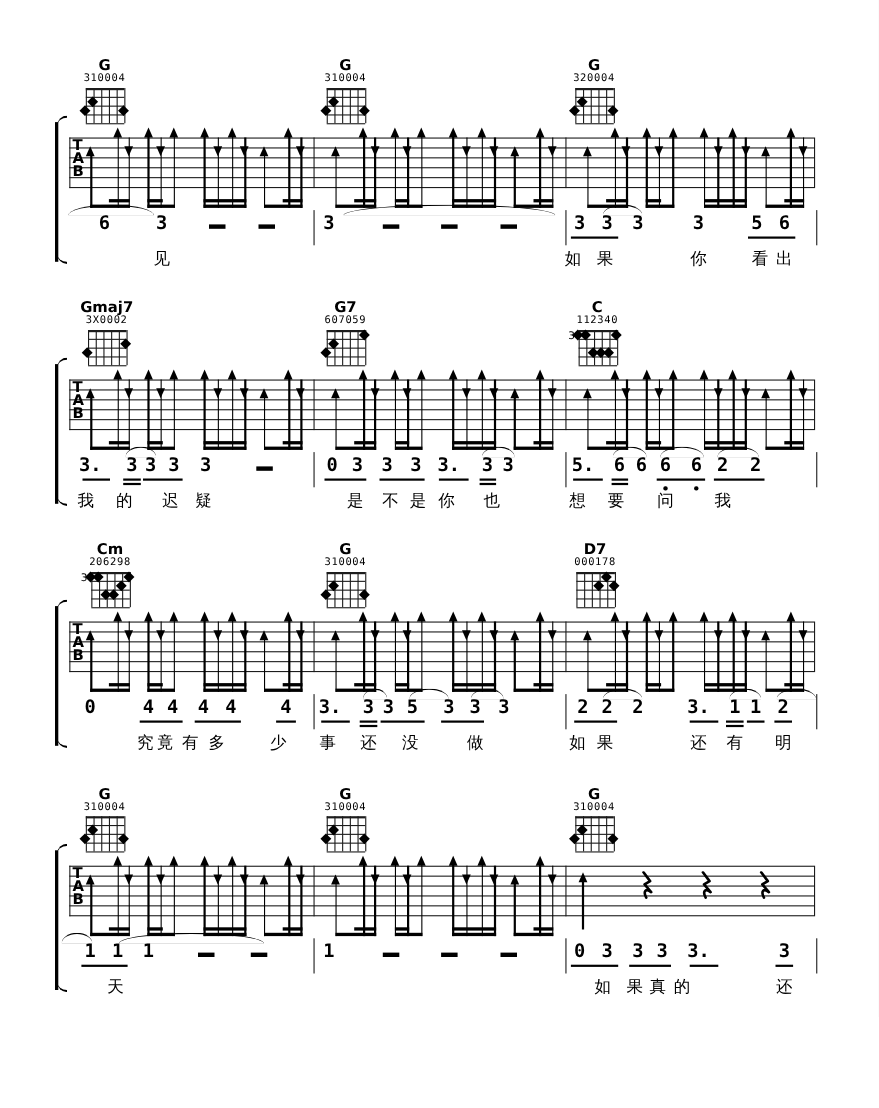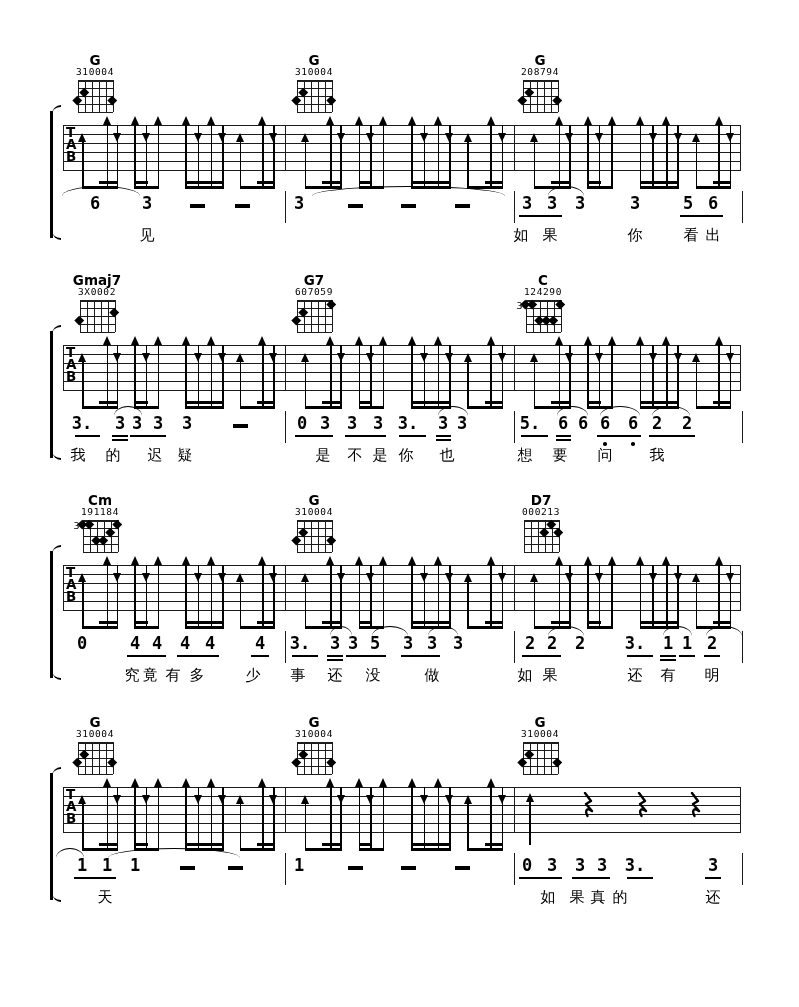--- a/index.html
+++ b/index.html
@@ -82,21 +82,21 @@
     <div class="gline" style="left: 331.5px; top: 80px; width: 1px; height: 32px;"></div>
     <div class="gline" style="left: 296.5px; top: 80px; width: 35px; height: 1.6px;"></div>
     <div class="gline" style="left: 296.5px; top: 88px; width: 35px; height: 1px;"></div>
     <div class="gline" style="left: 296.5px; top: 96px; width: 35px; height: 1px;"></div>
     <div class="gline" style="left: 296.5px; top: 104px; width: 35px; height: 1px;"></div>
     <div class="gline" style="left: 296.5px; top: 112px; width: 35px; height: 1px;"></div>
     <div class="cdot" style="left: 300.25px; top: 88.75px;"></div>
     <div class="cdot" style="left: 293.25px; top: 96.75px;"></div>
     <div class="cdot" style="left: 328.25px; top: 96.75px;"></div>
     <div class="cname" style="left: 540px; top: 54px;">G</div>
-    <div class="cfing" style="left: 540px; top: 67px;">208794</div>
+    <div class="cfing" style="left: 540px; top: 67px;">320004</div>
     <div class="gline" style="left: 522.5px; top: 80px; width: 1px; height: 32px;"></div>
     <div class="gline" style="left: 529.5px; top: 80px; width: 1px; height: 32px;"></div>
     <div class="gline" style="left: 536.5px; top: 80px; width: 1px; height: 32px;"></div>
     <div class="gline" style="left: 543.5px; top: 80px; width: 1px; height: 32px;"></div>
     <div class="gline" style="left: 550.5px; top: 80px; width: 1px; height: 32px;"></div>
     <div class="gline" style="left: 557.5px; top: 80px; width: 1px; height: 32px;"></div>
     <div class="gline" style="left: 522.5px; top: 80px; width: 35px; height: 1.6px;"></div>
     <div class="gline" style="left: 522.5px; top: 88px; width: 35px; height: 1px;"></div>
     <div class="gline" style="left: 522.5px; top: 96px; width: 35px; height: 1px;"></div>
     <div class="gline" style="left: 522.5px; top: 104px; width: 35px; height: 1px;"></div>
@@ -275,21 +275,21 @@
     <div class="gline" style="left: 331.5px; top: 300px; width: 1px; height: 32px;"></div>
     <div class="gline" style="left: 296.5px; top: 300px; width: 35px; height: 1.6px;"></div>
     <div class="gline" style="left: 296.5px; top: 308px; width: 35px; height: 1px;"></div>
     <div class="gline" style="left: 296.5px; top: 316px; width: 35px; height: 1px;"></div>
     <div class="gline" style="left: 296.5px; top: 324px; width: 35px; height: 1px;"></div>
     <div class="gline" style="left: 296.5px; top: 332px; width: 35px; height: 1px;"></div>
     <div class="cdot" style="left: 328.25px; top: 300.75px;"></div>
     <div class="cdot" style="left: 300.25px; top: 308.75px;"></div>
     <div class="cdot" style="left: 293.25px; top: 316.75px;"></div>
     <div class="cname" style="left: 543px; top: 274px;">C</div>
-    <div class="cfing" style="left: 543px; top: 287px;">124290</div>
+    <div class="cfing" style="left: 543px; top: 287px;">112340</div>
     <div class="cpos" style="left: 516.5px; top: 301px;">3</div>
     <div class="gline" style="left: 525.5px; top: 300px; width: 1px; height: 32px;"></div>
     <div class="gline" style="left: 532.5px; top: 300px; width: 1px; height: 32px;"></div>
     <div class="gline" style="left: 539.5px; top: 300px; width: 1px; height: 32px;"></div>
     <div class="gline" style="left: 546.5px; top: 300px; width: 1px; height: 32px;"></div>
     <div class="gline" style="left: 553.5px; top: 300px; width: 1px; height: 32px;"></div>
     <div class="gline" style="left: 560.5px; top: 300px; width: 1px; height: 32px;"></div>
     <div class="gline" style="left: 525.5px; top: 300px; width: 35px; height: 1.6px;"></div>
     <div class="gline" style="left: 525.5px; top: 308px; width: 35px; height: 1px;"></div>
     <div class="gline" style="left: 525.5px; top: 316px; width: 35px; height: 1px;"></div>
@@ -470,21 +470,21 @@
     <div class="vline" style="left: 285px; top: 565px; height: 46px;"></div>
     <div class="vline" style="left: 514px; top: 565px; height: 46px;"></div>
     <div class="vline" style="left: 740px; top: 565px; height: 46px;"></div>
     <div class="tabL" style="left: 66px; top: 566px;">T</div>
     <div class="tabL" style="left: 66px; top: 578px;">A</div>
     <div class="tabL" style="left: 66px; top: 590px;">B</div>
     <div class="vline" style="left: 285px; top: 631px; height: 32px;"></div>
     <div class="vline" style="left: 514px; top: 631px; height: 32px;"></div>
     <div class="vline" style="left: 742px; top: 631px; height: 32px;"></div>
     <div class="cname" style="left: 100px; top: 494px;">Cm</div>
-    <div class="cfing" style="left: 100px; top: 507px;">191184</div>
+    <div class="cfing" style="left: 100px; top: 507px;">206298</div>
     <div class="cpos" style="left: 73.5px; top: 521px;">3</div>
     <div class="gline" style="left: 82.5px; top: 520px; width: 1px; height: 32px;"></div>
     <div class="gline" style="left: 89.5px; top: 520px; width: 1px; height: 32px;"></div>
     <div class="gline" style="left: 96.5px; top: 520px; width: 1px; height: 32px;"></div>
     <div class="gline" style="left: 103.5px; top: 520px; width: 1px; height: 32px;"></div>
     <div class="gline" style="left: 110.5px; top: 520px; width: 1px; height: 32px;"></div>
     <div class="gline" style="left: 117.5px; top: 520px; width: 1px; height: 32px;"></div>
     <div class="gline" style="left: 82.5px; top: 520px; width: 35px; height: 1.6px;"></div>
     <div class="gline" style="left: 82.5px; top: 528px; width: 35px; height: 1px;"></div>
     <div class="gline" style="left: 82.5px; top: 536px; width: 35px; height: 1px;"></div>
@@ -506,21 +506,21 @@
     <div class="gline" style="left: 331.5px; top: 520px; width: 1px; height: 32px;"></div>
     <div class="gline" style="left: 296.5px; top: 520px; width: 35px; height: 1.6px;"></div>
     <div class="gline" style="left: 296.5px; top: 528px; width: 35px; height: 1px;"></div>
     <div class="gline" style="left: 296.5px; top: 536px; width: 35px; height: 1px;"></div>
     <div class="gline" style="left: 296.5px; top: 544px; width: 35px; height: 1px;"></div>
     <div class="gline" style="left: 296.5px; top: 552px; width: 35px; height: 1px;"></div>
     <div class="cdot" style="left: 300.25px; top: 528.75px;"></div>
     <div class="cdot" style="left: 293.25px; top: 536.75px;"></div>
     <div class="cdot" style="left: 328.25px; top: 536.75px;"></div>
     <div class="cname" style="left: 541px; top: 494px;">D7</div>
-    <div class="cfing" style="left: 541px; top: 507px;">000213</div>
+    <div class="cfing" style="left: 541px; top: 507px;">000178</div>
     <div class="gline" style="left: 523.5px; top: 520px; width: 1px; height: 32px;"></div>
     <div class="gline" style="left: 530.5px; top: 520px; width: 1px; height: 32px;"></div>
     <div class="gline" style="left: 537.5px; top: 520px; width: 1px; height: 32px;"></div>
     <div class="gline" style="left: 544.5px; top: 520px; width: 1px; height: 32px;"></div>
     <div class="gline" style="left: 551.5px; top: 520px; width: 1px; height: 32px;"></div>
     <div class="gline" style="left: 558.5px; top: 520px; width: 1px; height: 32px;"></div>
     <div class="gline" style="left: 523.5px; top: 520px; width: 35px; height: 1.6px;"></div>
     <div class="gline" style="left: 523.5px; top: 528px; width: 35px; height: 1px;"></div>
     <div class="gline" style="left: 523.5px; top: 536px; width: 35px; height: 1px;"></div>
     <div class="gline" style="left: 523.5px; top: 544px; width: 35px; height: 1px;"></div>

